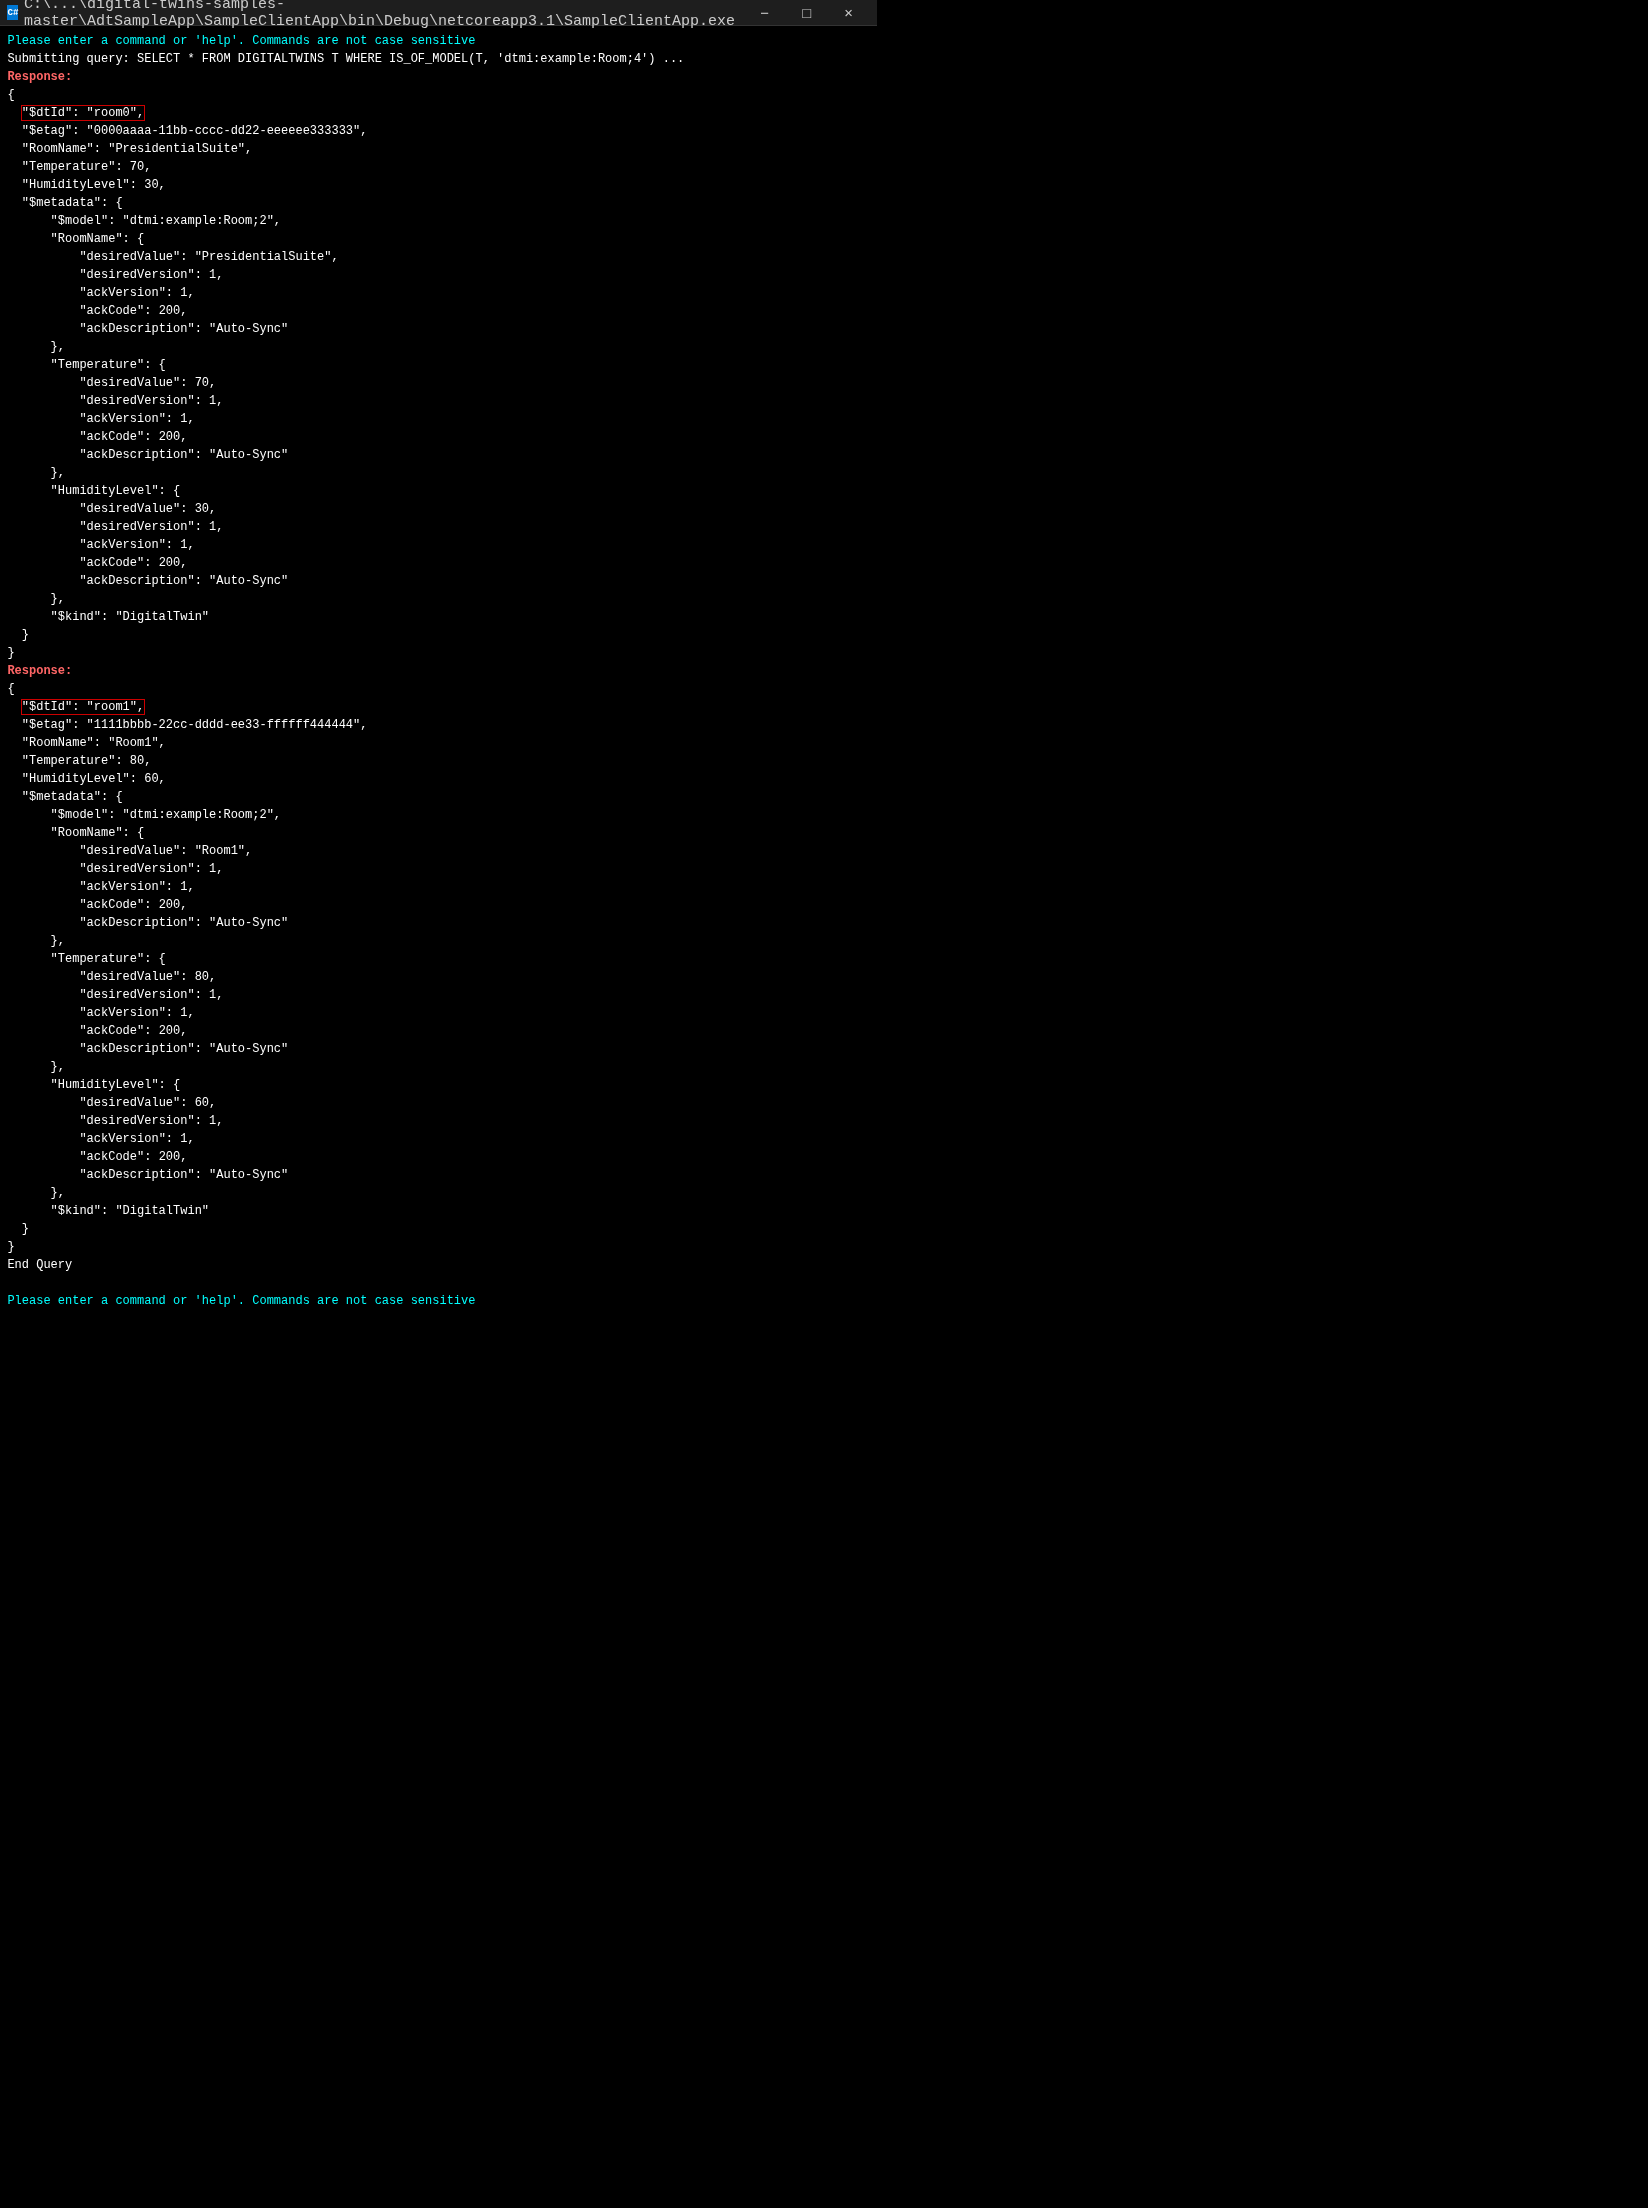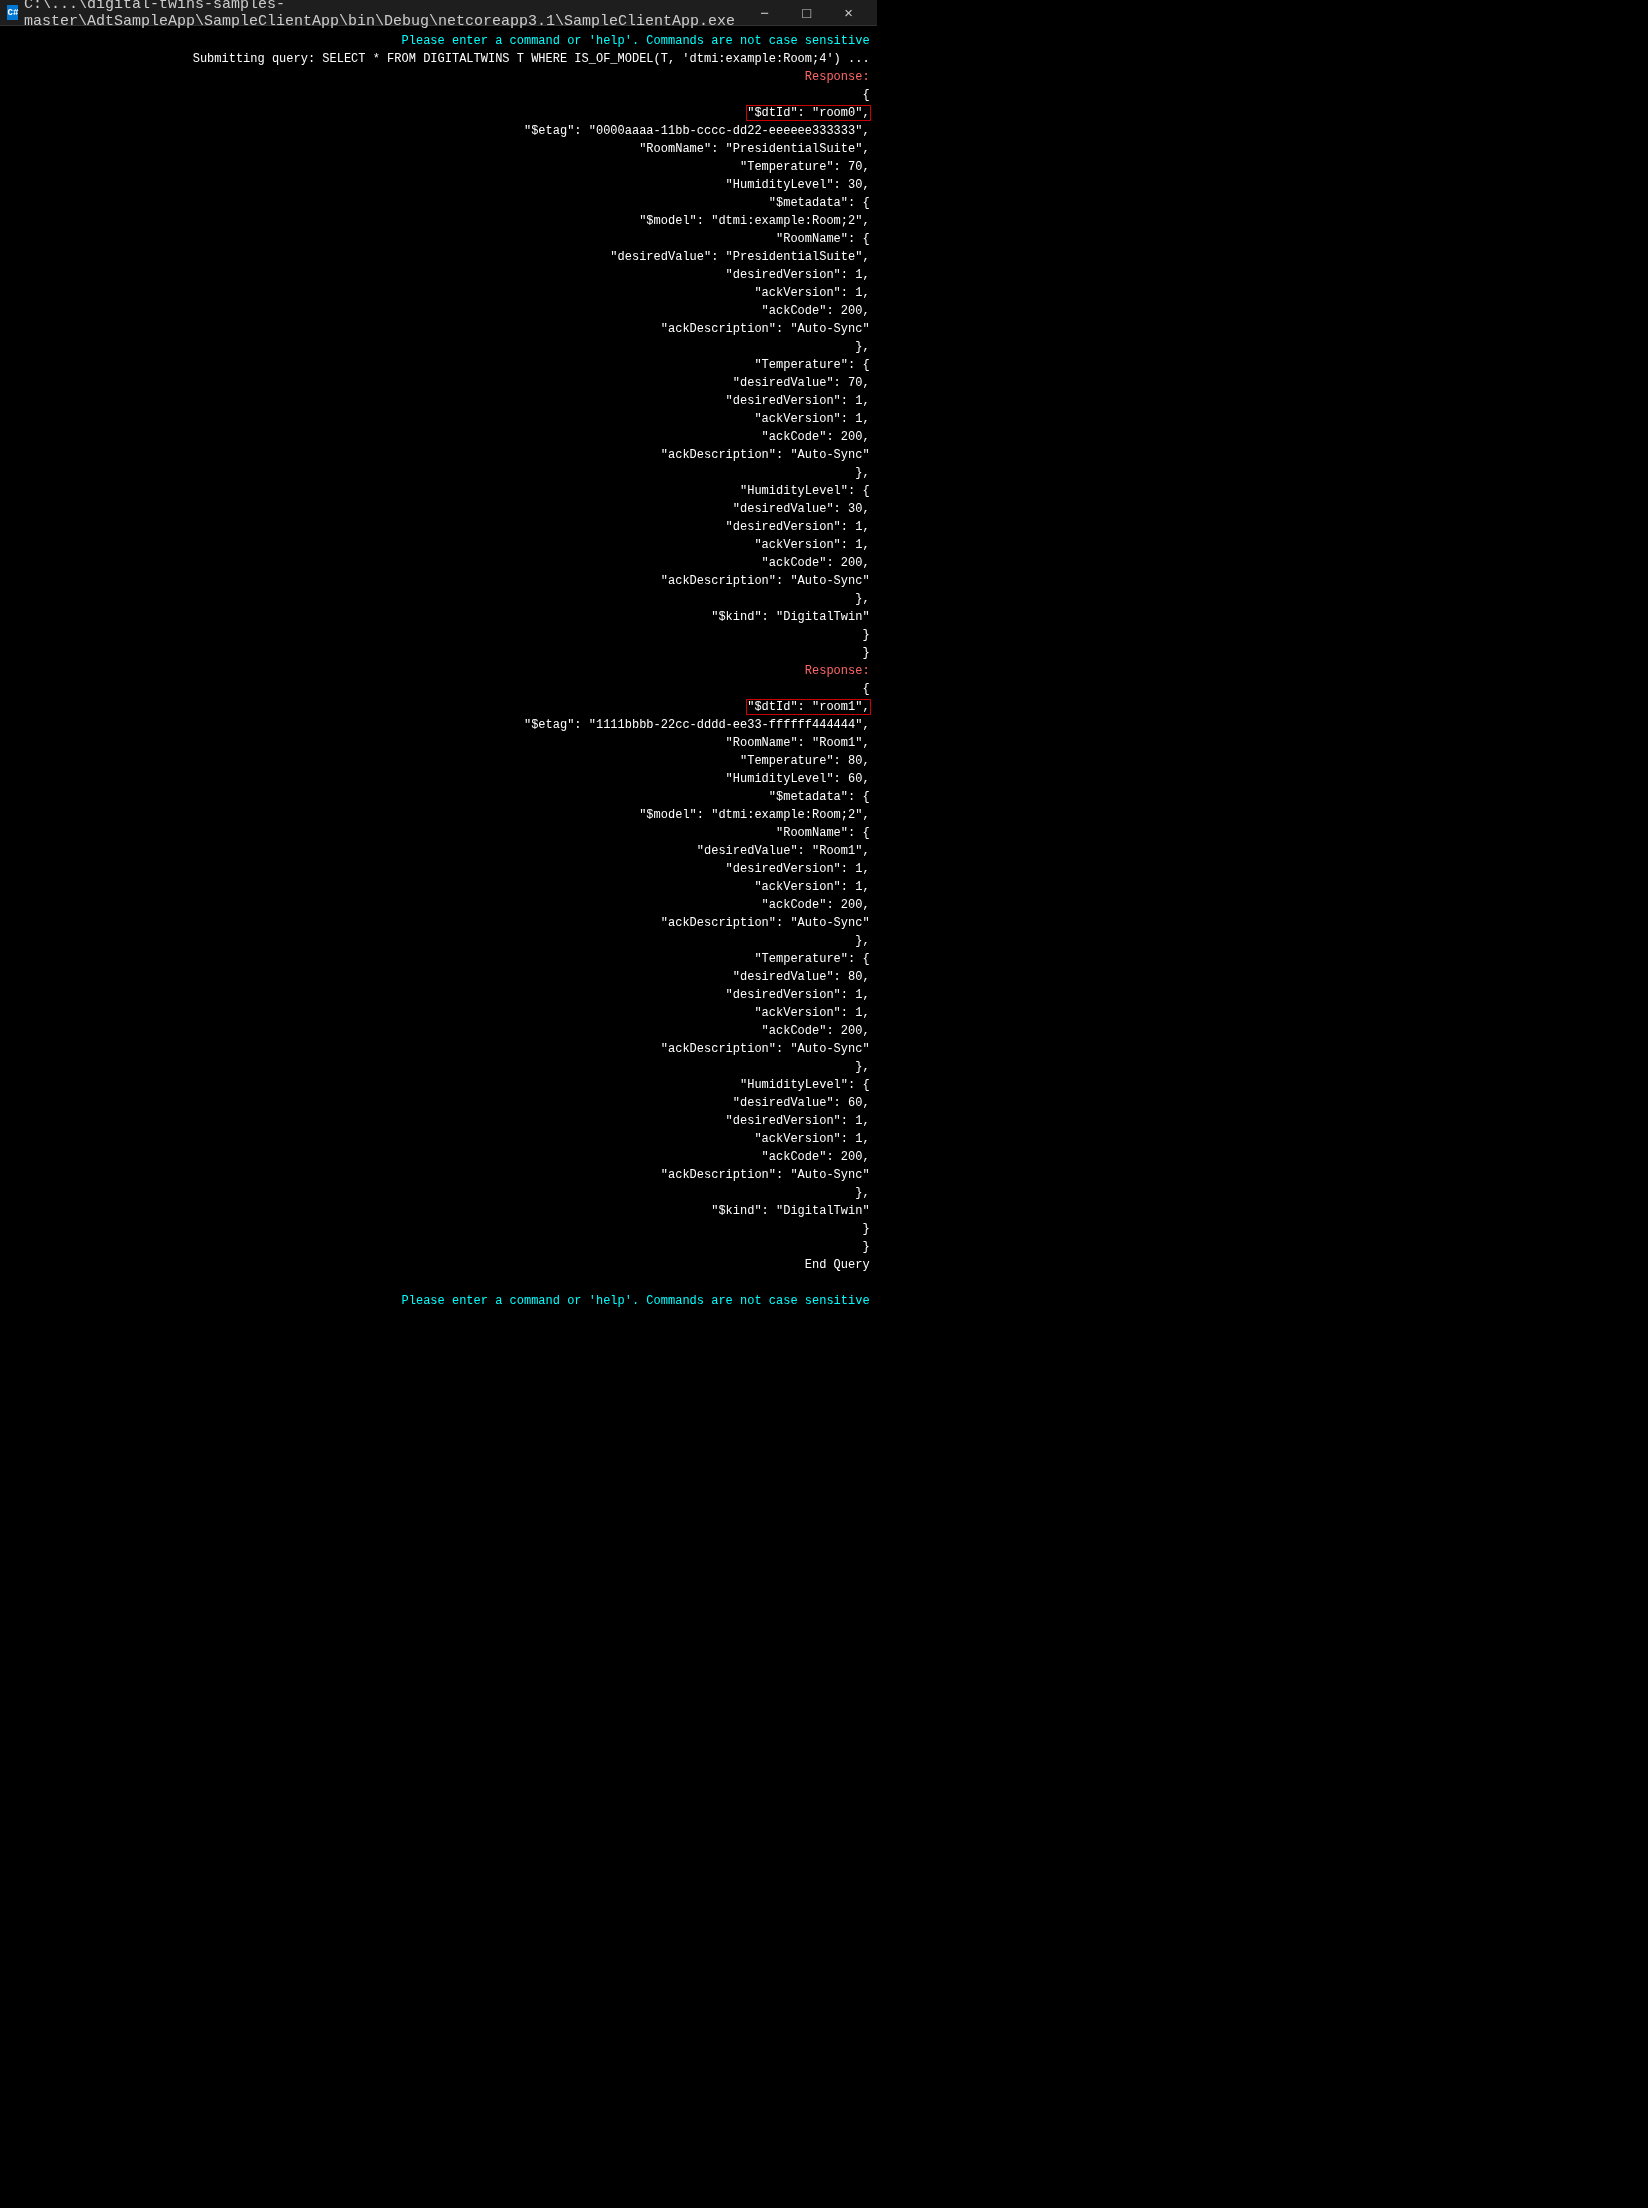--- a/index.html
+++ b/index.html
@@ -65,39 +65,39 @@
       font-size: 14.8px;
       cursor: pointer;
       display: flex;
       align-items: center;
       justify-content: center;
     }
 
     .console-area {
       padding: 5.5px 7.4px;
       line-height: 1.5;
-      text-align: right;
     }
 
     .text-cyan {
       color: #00ffff;
     }
 
     .text-white {
       color: #ffffff;
     }
 
     .highlighted-box {
       display: inline;
       outline: 1.8px solid #cc0000;
       outline-offset: 0px;
     }
 
     .response-label {
       color: #ff6666;
+      font-weight: bold;
     }
 
     .line {
       display: block;
       white-space: pre;
     }
   </style>
 </head>
 <body>
 

